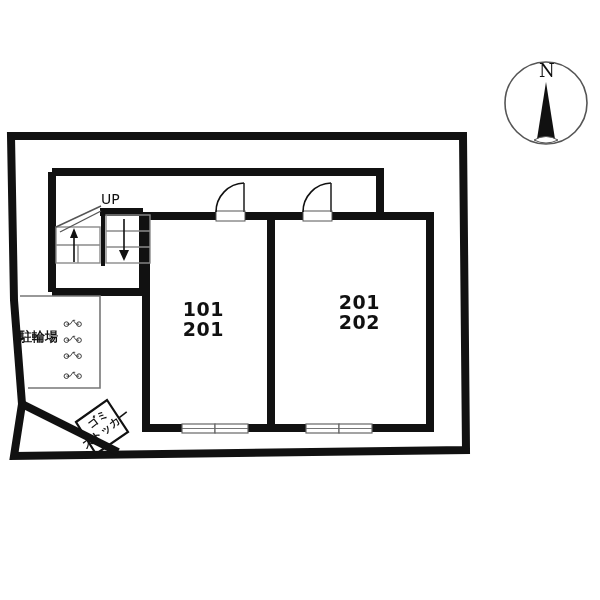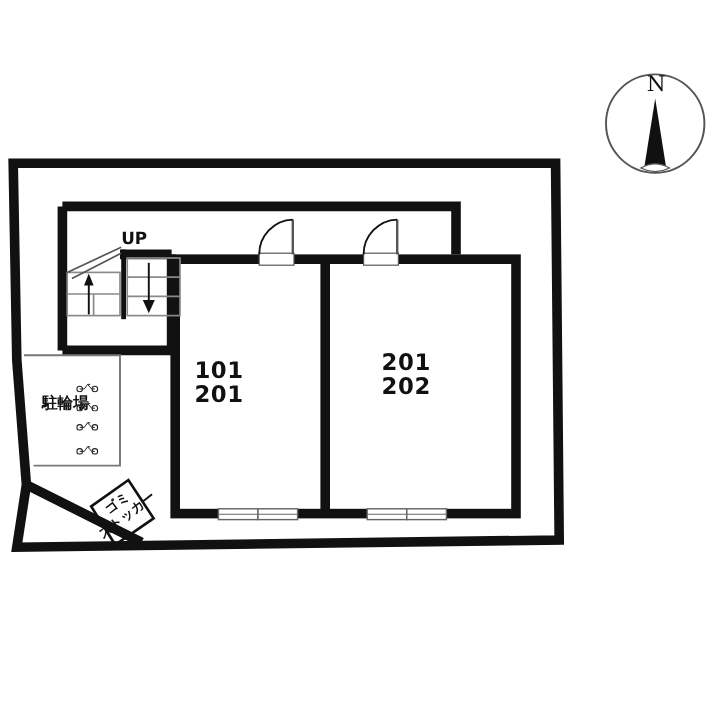--- a/index.html
+++ b/index.html
@@ -26,32 +26,31 @@
     position: absolute;
     color: #111111;
     white-space: nowrap;
     line-height: 1.05;
   }
   .unit-num {
     font-family: "DejaVu Sans", "Liberation Sans", sans-serif;
     font-weight: bold;
     font-size: 19px;
     letter-spacing: 0.5px;
-    text-align: left;
+    text-align: right;
   }
   .up-lbl {
     font-family: "DejaVu Sans", "Liberation Sans", sans-serif;
-    font-weight: bold;
+    font-weight: normal;
     font-size: 14px;
   }
   .jp-lbl {
     font-family: "DejaVu Sans", "Liberation Sans", sans-serif;
     font-weight: bold;
     font-size: 13px;
-    margin-left: 16px;
   }
   .road-lbl {
     font-family: "DejaVu Sans", "Liberation Sans", sans-serif;
     font-weight: bold;
     font-size: 27px;
     letter-spacing: 2px;
   }
   .gomi-lbl {
     font-family: "DejaVu Sans", "Liberation Sans", sans-serif;
     font-weight: bold;

